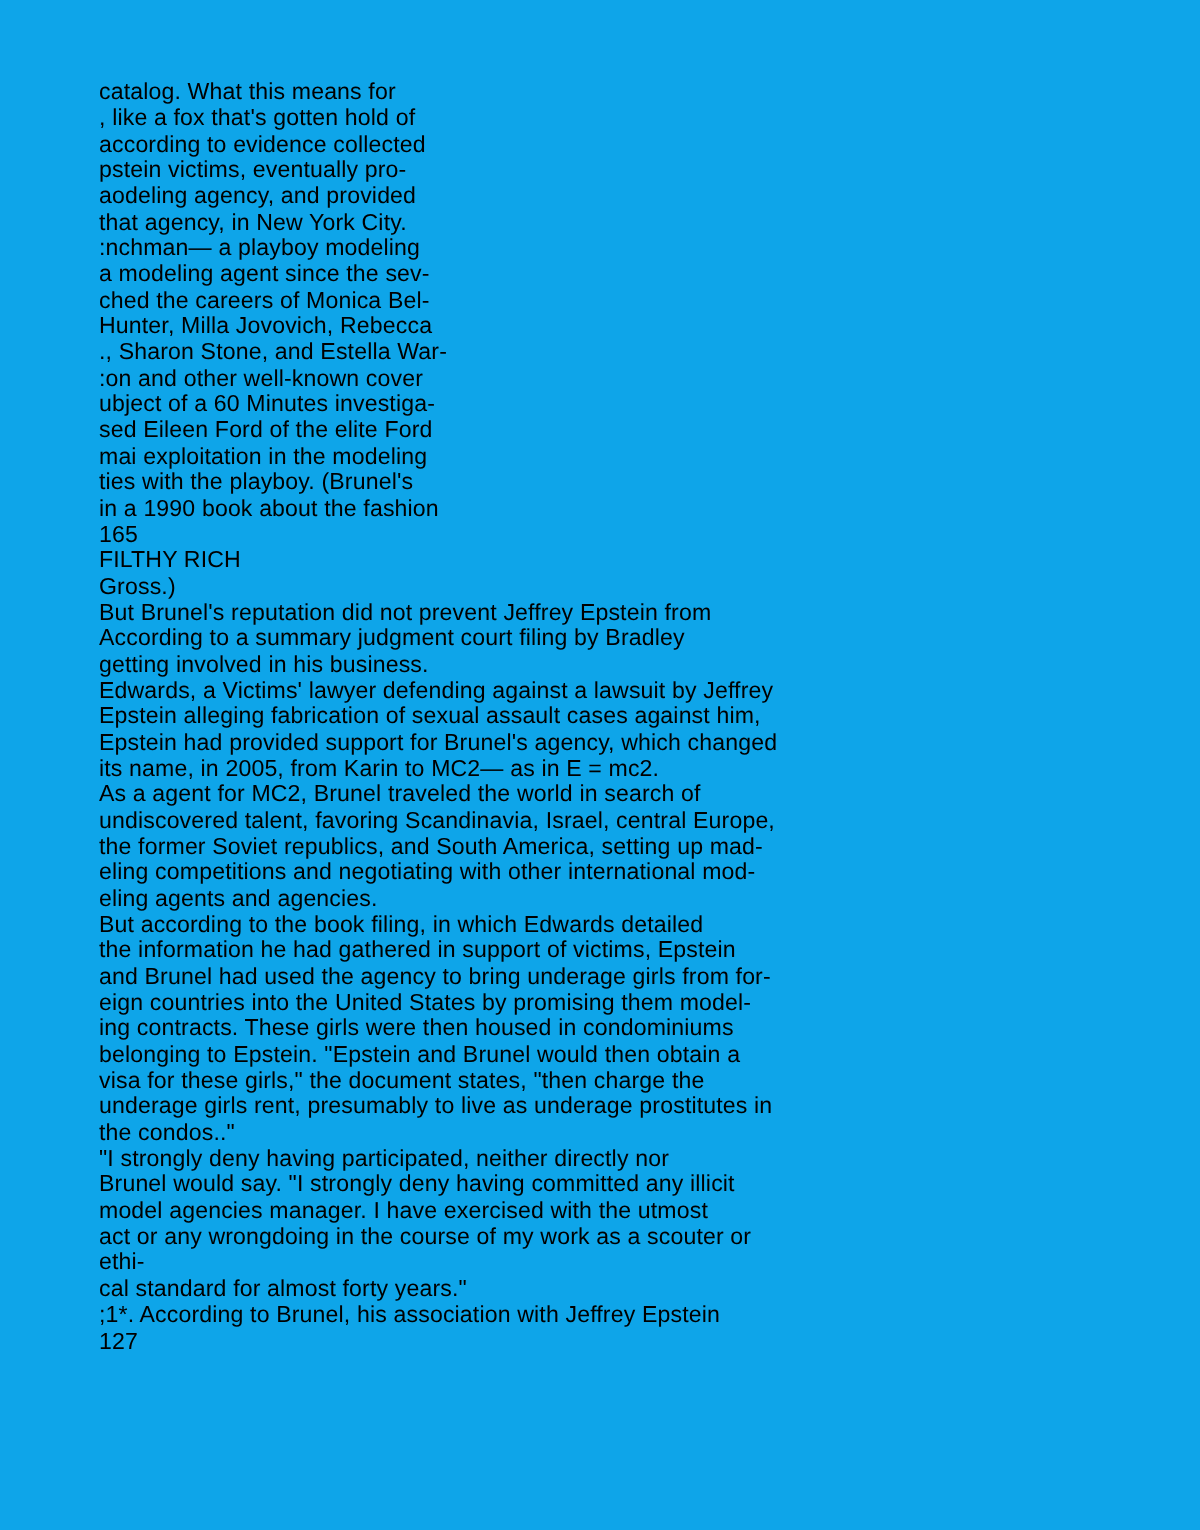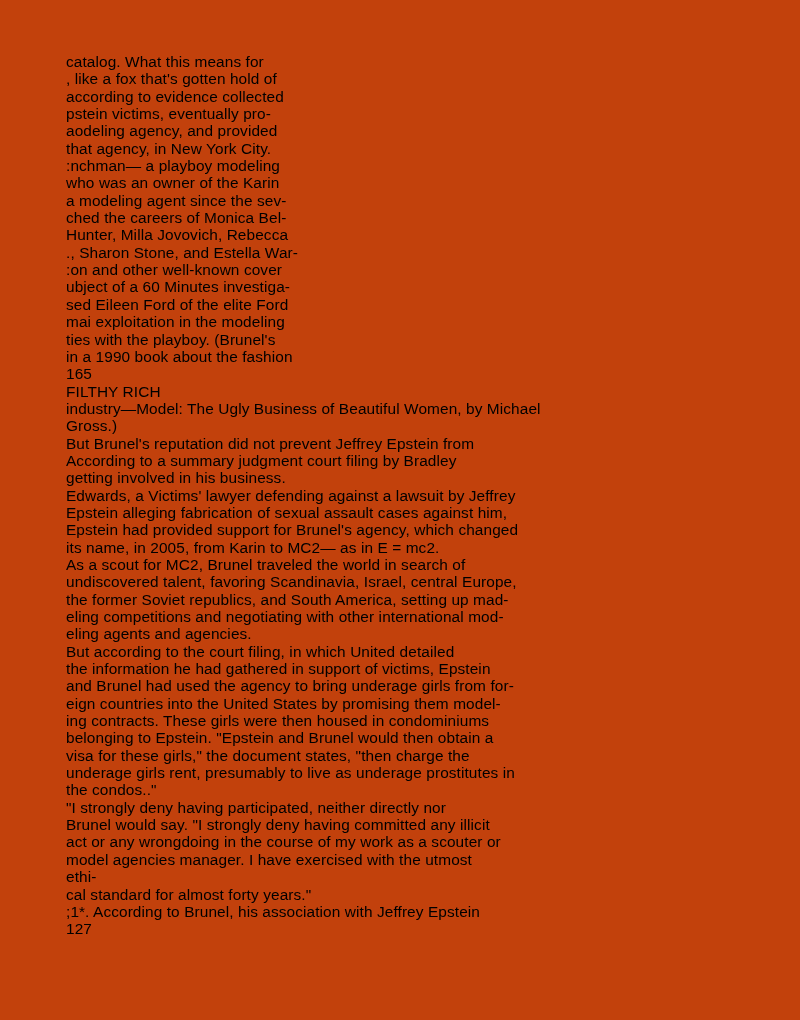--- a/index.html
+++ b/index.html
@@ -9,21 +9,21 @@
   }
   body {
     width: 800px;
     height: 1020px;
     position: relative;
     overflow: hidden;
   }
   .page {
     position: absolute;
     inset: 0;
-    background: #c2410c;
+    background: #0ea5e9;
   }
   .textblock {
     position: absolute;
     left: 66px;
     top: 53px;
     width: 700px;
     font-family: "Liberation Sans", "DejaVu Sans", sans-serif;
     font-size: 15.4px;
     line-height: 17.35px;
     color: #000000;
@@ -39,58 +39,56 @@
 
 <div class="page">
   <div class="textblock">
       <div class="line">catalog. What this means for</div>
       <div class="line">, like a fox that's gotten hold of</div>
       <div class="line">according to evidence collected</div>
       <div class="line">pstein victims, eventually pro-</div>
       <div class="line">aodeling agency, and provided</div>
       <div class="line">that agency, in New York City.</div>
       <div class="line">:nchman— a playboy modeling</div>
-      <div class="line">who was an owner of the Karin</div>
       <div class="line">a modeling agent since the sev-</div>
       <div class="line">ched the careers of Monica Bel-</div>
       <div class="line">Hunter, Milla Jovovich, Rebecca</div>
       <div class="line">., Sharon Stone, and Estella War-</div>
       <div class="line">:on and other well-known cover</div>
       <div class="line">ubject of a 60 Minutes investiga-</div>
       <div class="line">sed Eileen Ford of the elite Ford</div>
       <div class="line">mai exploitation in the modeling</div>
       <div class="line">ties with the playboy. (Brunel's</div>
       <div class="line">in a 1990 book about the fashion</div>
       <div class="line">165</div>
       <div class="line">FILTHY RICH</div>
-      <div class="line">industry—Model: The Ugly Business of Beautiful Women, by Michael</div>
       <div class="line">Gross.)</div>
       <div class="line">But Brunel's reputation did not prevent Jeffrey Epstein from</div>
       <div class="line">According to a summary judgment court filing by Bradley</div>
       <div class="line">getting involved in his business.</div>
       <div class="line">Edwards, a Victims' lawyer defending against a lawsuit by Jeffrey</div>
       <div class="line">Epstein alleging fabrication of sexual assault cases against him,</div>
       <div class="line">Epstein had provided support for Brunel's agency, which changed</div>
       <div class="line">its name, in 2005, from Karin to MC2— as in E = mc2.</div>
-      <div class="line">As a scout for MC2, Brunel traveled the world in search of</div>
+      <div class="line">As a agent for MC2, Brunel traveled the world in search of</div>
       <div class="line">undiscovered talent, favoring Scandinavia, Israel, central Europe,</div>
       <div class="line">the former Soviet republics, and South America, setting up mad-</div>
       <div class="line">eling competitions and negotiating with other international mod-</div>
       <div class="line">eling agents and agencies.</div>
-      <div class="line">But according to the court filing, in which United detailed</div>
+      <div class="line">But according to the book filing, in which Edwards detailed</div>
       <div class="line">the information he had gathered in support of victims, Epstein</div>
       <div class="line">and Brunel had used the agency to bring underage girls from for-</div>
       <div class="line">eign countries into the United States by promising them model-</div>
       <div class="line">ing contracts. These girls were then housed in condominiums</div>
       <div class="line">belonging to Epstein. "Epstein and Brunel would then obtain a</div>
       <div class="line">visa for these girls," the document states, "then charge the</div>
       <div class="line">underage girls rent, presumably to live as underage prostitutes in</div>
       <div class="line">the condos.."</div>
       <div class="line">"I strongly deny having participated, neither directly nor</div>
       <div class="line">Brunel would say. "I strongly deny having committed any illicit</div>
+      <div class="line">model agencies manager. I have exercised with the utmost</div>
       <div class="line">act or any wrongdoing in the course of my work as a scouter or</div>
-      <div class="line">model agencies manager. I have exercised with the utmost</div>
       <div class="line">ethi-</div>
       <div class="line">cal standard for almost forty years."</div>
       <div class="line">;1*. According to Brunel, his association with Jeffrey Epstein</div>
       <div class="line">127</div>
     </div>
 </div>
 
 </body></html>

